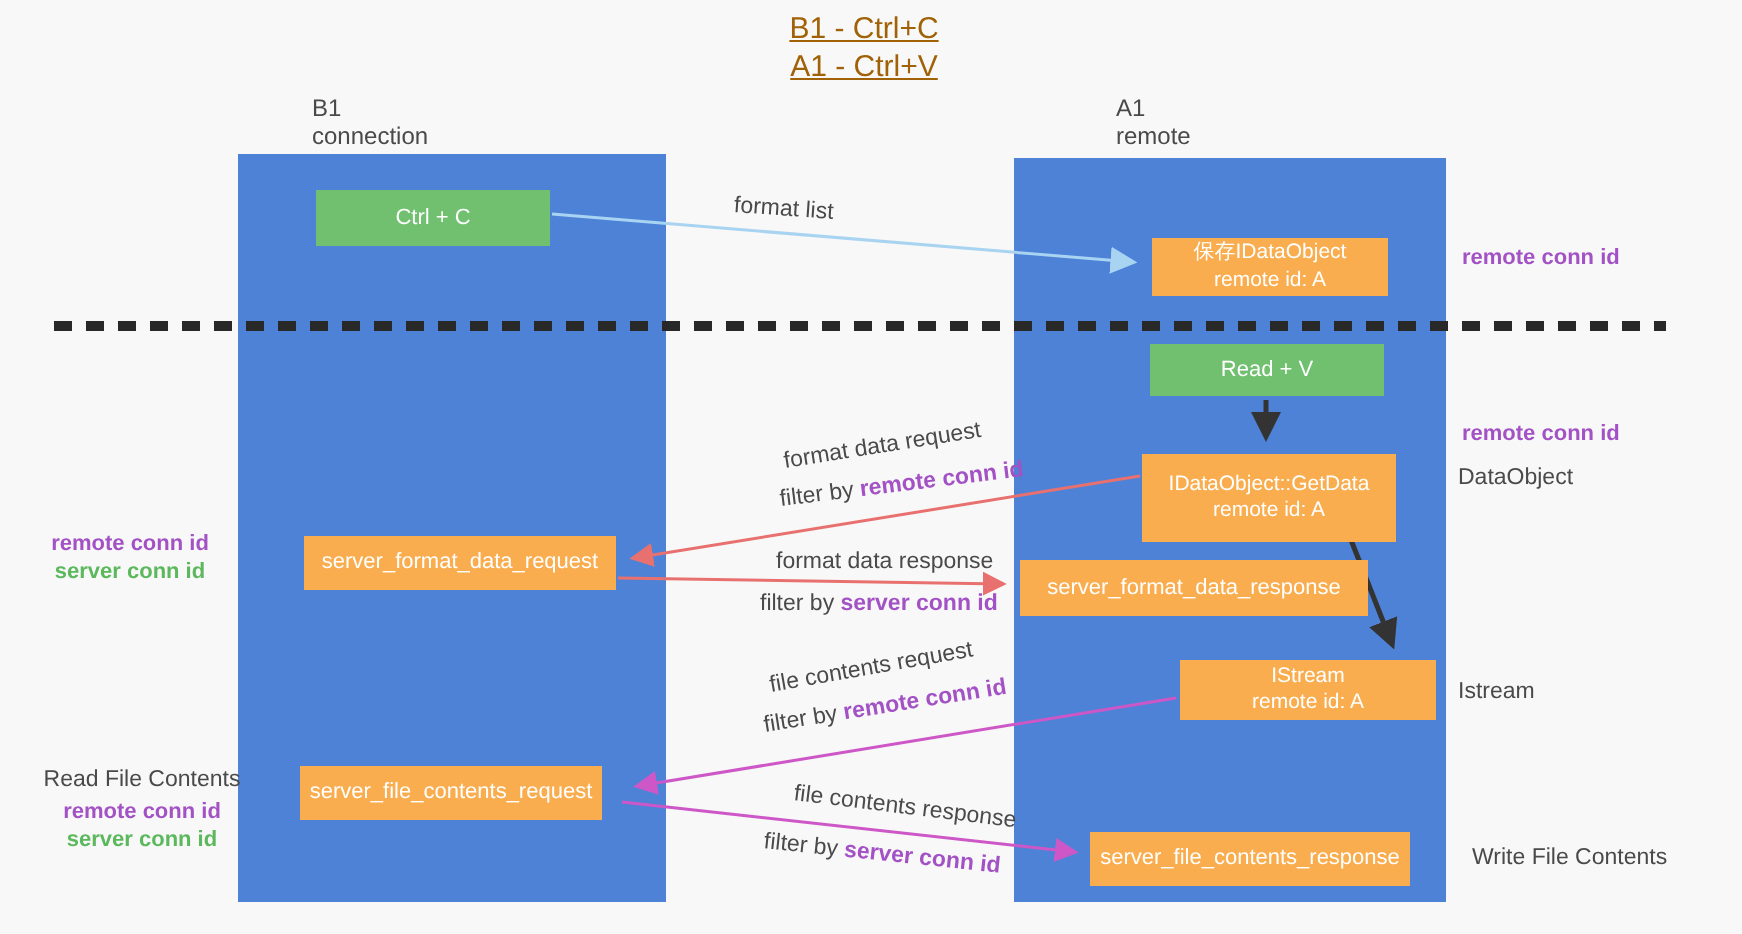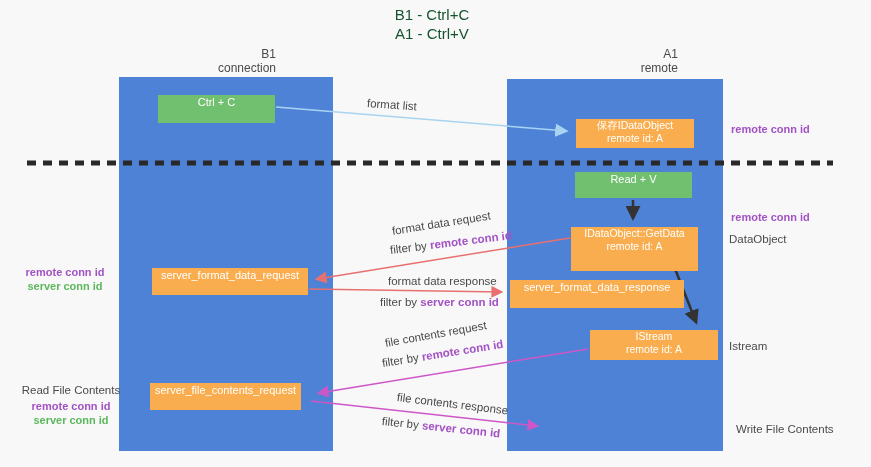--- a/index.html
+++ b/index.html
@@ -1,25 +1,25 @@
 <!DOCTYPE html>
 <html><head>
 <meta charset="utf-8">
 <style>
   html,body{margin:0;padding:0;}
   .canvas{position:relative;width:871px;height:467px;background:#f8f8f8;
           font-family:"Liberation Sans","DejaVu Sans",sans-serif;overflow:hidden;}
   .title{position:absolute;left:332px;top:6px;width:200px;text-align:center;
-         font-size:15px;color:#14532d;line-height:1.25;}
-  .lane-header{position:absolute;width:120px;text-align:right;font-size:12px;
+         font-size:15px;color:#a16207;line-height:1.25;text-decoration:underline;}
+  .lane-header{position:absolute;width:120px;text-align:left;font-size:12px;
                color:#4a4a4a;line-height:1.2;}
   .lane{position:absolute;background:#4e82d7;}
   .wires{position:absolute;left:0;top:0;width:871px;height:467px;pointer-events:none;}
   .node{position:absolute;display:flex;flex-direction:column;align-items:center;
-        color:#ffffff;text-align:center;font-size:11px;line-height:1.3;}
+        justify-content:center;color:#ffffff;text-align:center;font-size:11px;line-height:1.3;}
   .node.orange{background:#f9ad4e;}
   .node.green{background:#71c070;}
   .node.two-line{font-size:10.5px;line-height:1.25;}
   .lbl{position:absolute;font-size:11.5px;color:#4a4a4a;white-space:nowrap;
        transform-origin:left center;}
   .purple{color:#a352c5;font-weight:bold;}
   .greentx{color:#5cb85c;font-weight:bold;}
   .side-center{text-align:center;}
 </style>
 </head>
@@ -105,20 +105,23 @@
 
   <div class="node orange two-line" style="left:590px;top:330px;width:128px;height:30px;">
     <span>IStream</span>
     <span>remote id: A</span>
   </div>
 
   <div class="node orange" style="left:150px;top:383px;width:151px;height:27px;">
     <span>server_file_contents_request</span>
   </div>
 
+  <div class="node orange" style="left:545px;top:416px;width:160px;height:27px;">
+    <span>server_file_contents_response</span>
+  </div>
 
   <div class="lbl" style="left:367px;top:97px;transform:rotate(4deg);">format list</div>
 
   <div class="lbl" style="left:392px;top:225px;transform:rotate(-9deg);">format data request</div>
   <div class="lbl" style="left:390px;top:244px;transform:rotate(-7deg);">
     <span>filter by </span><span class="purple">remote conn id</span>
   </div>
 
   <div class="lbl" style="left:388px;top:275px;">format data response</div>
   <div class="lbl" style="left:380px;top:296px;">

